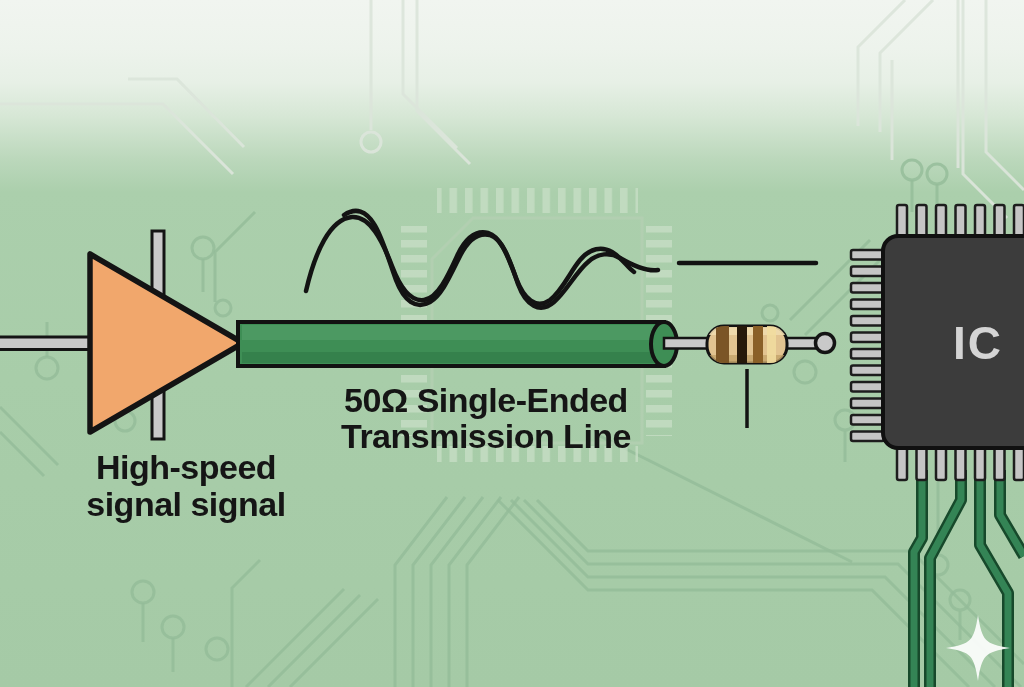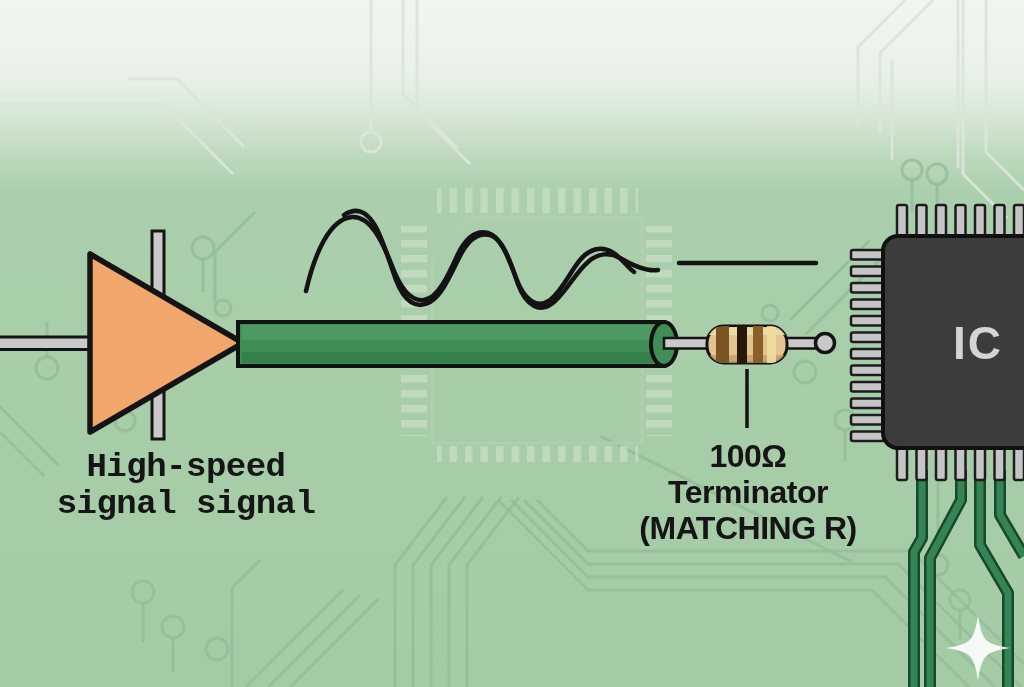--- a/index.html
+++ b/index.html
@@ -18,21 +18,21 @@
   
   .casing{fill:none;stroke:#17492b;stroke-width:12;stroke-linejoin:round;}
   .core{fill:none;stroke:#348455;stroke-width:7;stroke-linejoin:round;}
   
   .pin{fill:#c5c5c5;stroke:#1d1d1d;stroke-width:2.5;}
   
   .wave{fill:none;stroke:#131313;stroke-width:4.5;stroke-linecap:round;}
   
   .label{position:absolute;text-align:center;color:#151515;
          font-weight:700;letter-spacing:-0.5px;}
-  .label-driver{left:30px;top:449px;width:312px;font-size:34px;line-height:37px;font-family:Liberation Mono, monospace;}
+  .label-driver{left:30px;top:449px;width:312px;font-size:34px;line-height:37px;}
   .label-line{left:330px;top:382px;width:312px;font-size:34px;line-height:36px;}
   .label-term{left:613px;top:438px;width:270px;font-size:32px;line-height:36px;}
   .ic-text{font-weight:700;font-size:46px;letter-spacing:2px;}
 </style>
 </head>
 <body>
 
 <div class="stage">
 
 <svg class="art" width="1024" height="687" viewBox="0 0 1024 687">
@@ -209,20 +209,19 @@
 
   <path opacity="0.9" d="M978,615 C982,641 985,644 1010,648 C985,652 982,655 978,681
            C974,655 971,652 946,648 C971,644 974,641 978,615 Z" fill="#ffffff"></path>
 </svg>
 
 <div class="label label-driver">
   <div>High-speed</div>
   <div>signal signal</div>
 </div>
 
-
-<div class="label label-term">
-  <div>100Ω</div>
-  <div>Terminator</div>
-  <div>(MATCHING R)</div>
+<div class="label label-line">
+  <div>50Ω Single-Ended</div>
+  <div>Transmission Line</div>
 </div>
 
+
 </div>
 
 </body></html>

